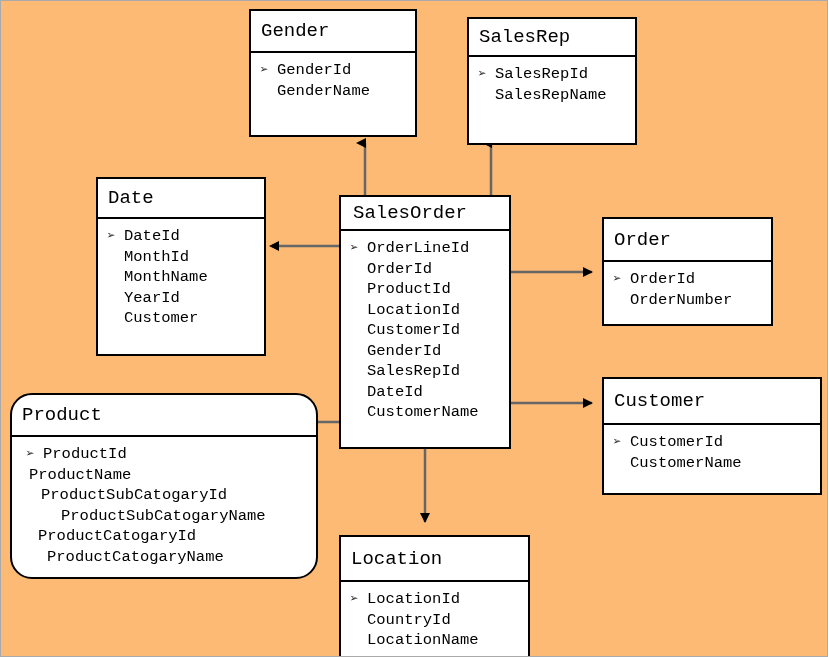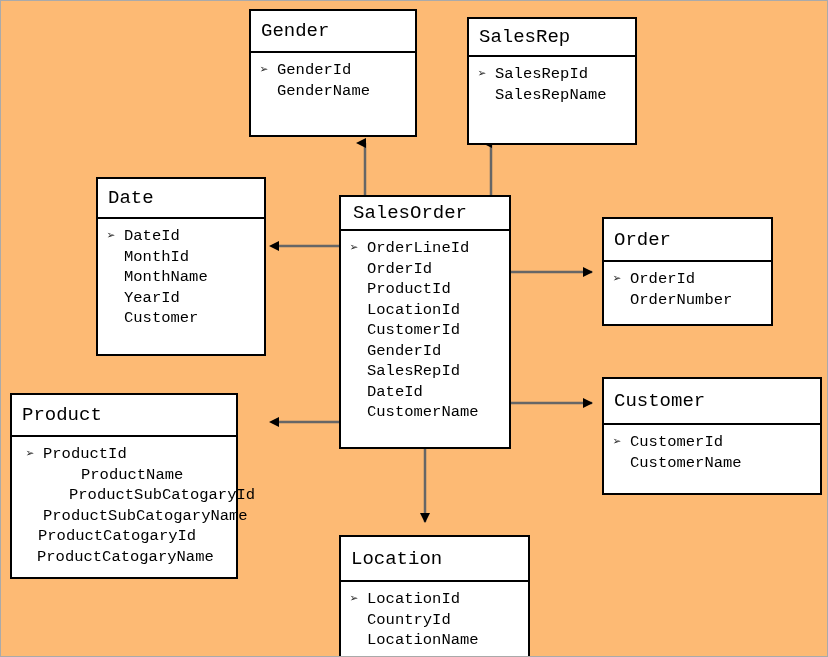--- a/index.html
+++ b/index.html
@@ -220,44 +220,44 @@
         <span class="key-marker">➢</span>
         <span class="field-name">CustomerId</span>
       </div>
       <div class="field">
         <span class="key-marker"></span>
         <span class="field-name">CustomerName</span>
       </div>
     </div>
   </div>
 
-  <div class="entity" style="left:9px; top:392px; width:228px; height:186px;">
+  <div class="entity" style="left:9px; top:392px; width:308px; height:186px;border-radius:22px;">
     <div class="entity-title" style="height:42px;">Product</div>
     <div class="entity-fields" style="padding-left:0px;">
       <div class="field" style="padding-left:14px;">
         <span class="key-marker">➢</span>
         <span class="field-name">ProductId</span>
       </div>
-      <div class="field" style="padding-left:12px;margin-left:40px;">
+      <div class="field" style="padding-left:0;">
         <span class="key-marker"></span>
         <span class="field-name">ProductName</span>
       </div>
-      <div class="field" style="padding-left:12px;margin-left:28px;">
+      <div class="field" style="padding-left:12px;">
         <span class="key-marker"></span>
         <span class="field-name">ProductSubCatogaryId</span>
       </div>
-      <div class="field" style="padding-left:14px;">
+      <div class="field" style="padding-left:32px;">
         <span class="key-marker"></span>
         <span class="field-name">ProductSubCatogaryName</span>
       </div>
       <div class="field" style="padding-left:9px;">
         <span class="key-marker"></span>
         <span class="field-name">ProductCatogaryId</span>
       </div>
-      <div class="field" style="padding-left:8px;">
+      <div class="field" style="padding-left:18px;">
         <span class="key-marker"></span>
         <span class="field-name">ProductCatogaryName</span>
       </div>
     </div>
   </div>
 
   <div class="entity" style="left:338px; top:534px; width:191px; height:128px;">
     <div class="entity-title" style="height:45px;">Location</div>
     <div class="entity-fields">
       <div class="field">

